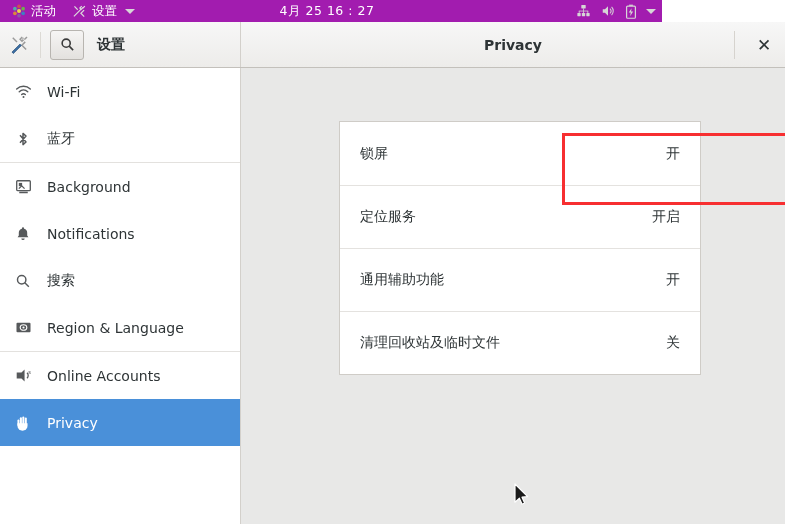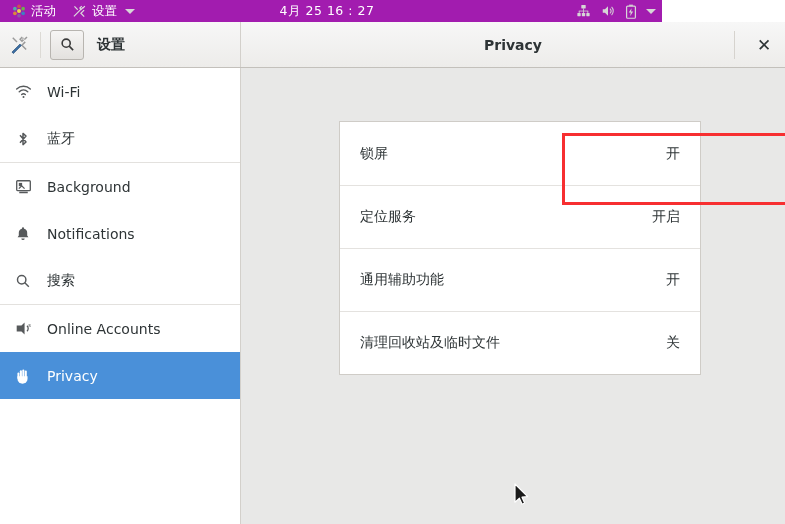--- a/index.html
+++ b/index.html
@@ -299,20 +299,30 @@
     <div class="side-item">
       <span class="ico">
         <svg width="16" height="16" viewBox="0 0 16 16" fill="none" stroke="currentColor" stroke-width="1.45">
           <circle cx="6.7" cy="6.7" r="4.2"></circle>
           <path d="M9.8 9.8 L13.8 13.8"></path>
         </svg>
       </span>
       <span>搜索</span>
     </div>
 
+    <div class="side-item">
+      <span class="ico">
+        <svg width="17" height="17" viewBox="0 0 16 16">
+          <rect x="1.4" y="3.6" width="13.2" height="8.8" rx="0.9" fill="currentColor"></rect>
+          <ellipse cx="8" cy="8" rx="3.1" ry="2.6" fill="none" stroke="#ffffff" stroke-width="1.1"></ellipse>
+          <circle cx="8" cy="8" r="1" fill="#ffffff"></circle>
+        </svg>
+      </span>
+      <span>Region &amp; Language</span>
+    </div>
 
 
     <div class="side-sep"></div>
 
     <div class="side-item">
       <span class="ico">
         <svg width="17" height="17" viewBox="0 0 16 16" fill="currentColor">
           <path d="M1.6 5.2 h4.5 L9 2.4 v11.2 L6.1 10.8 H1.6 z"></path>
           <path d="M11.3 5.4 a3.6 3.6 0 0 1 0 5.2" stroke="currentColor" stroke-width="1.2" fill="none"></path>
           <text x="12.4" y="6.4" font-size="5" fill="currentColor" font-family="DejaVu Sans">s</text>

